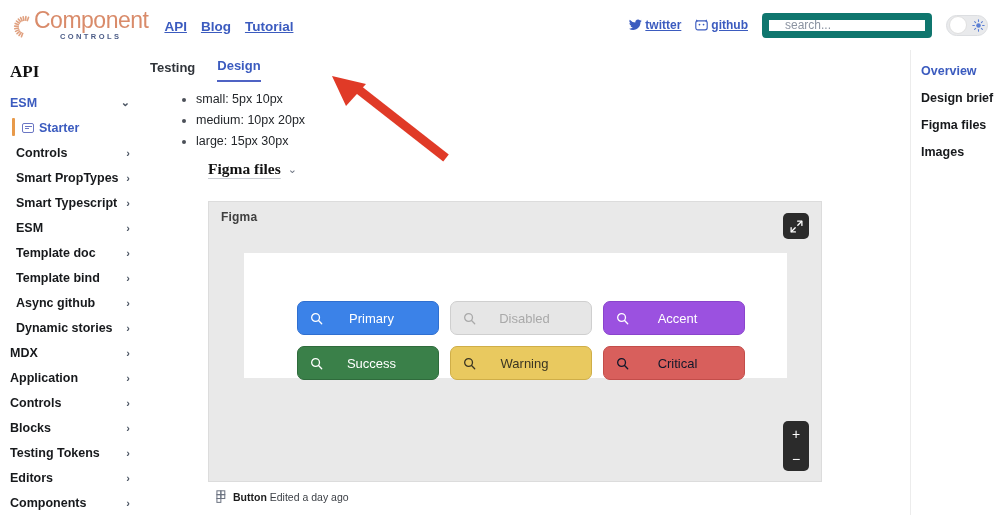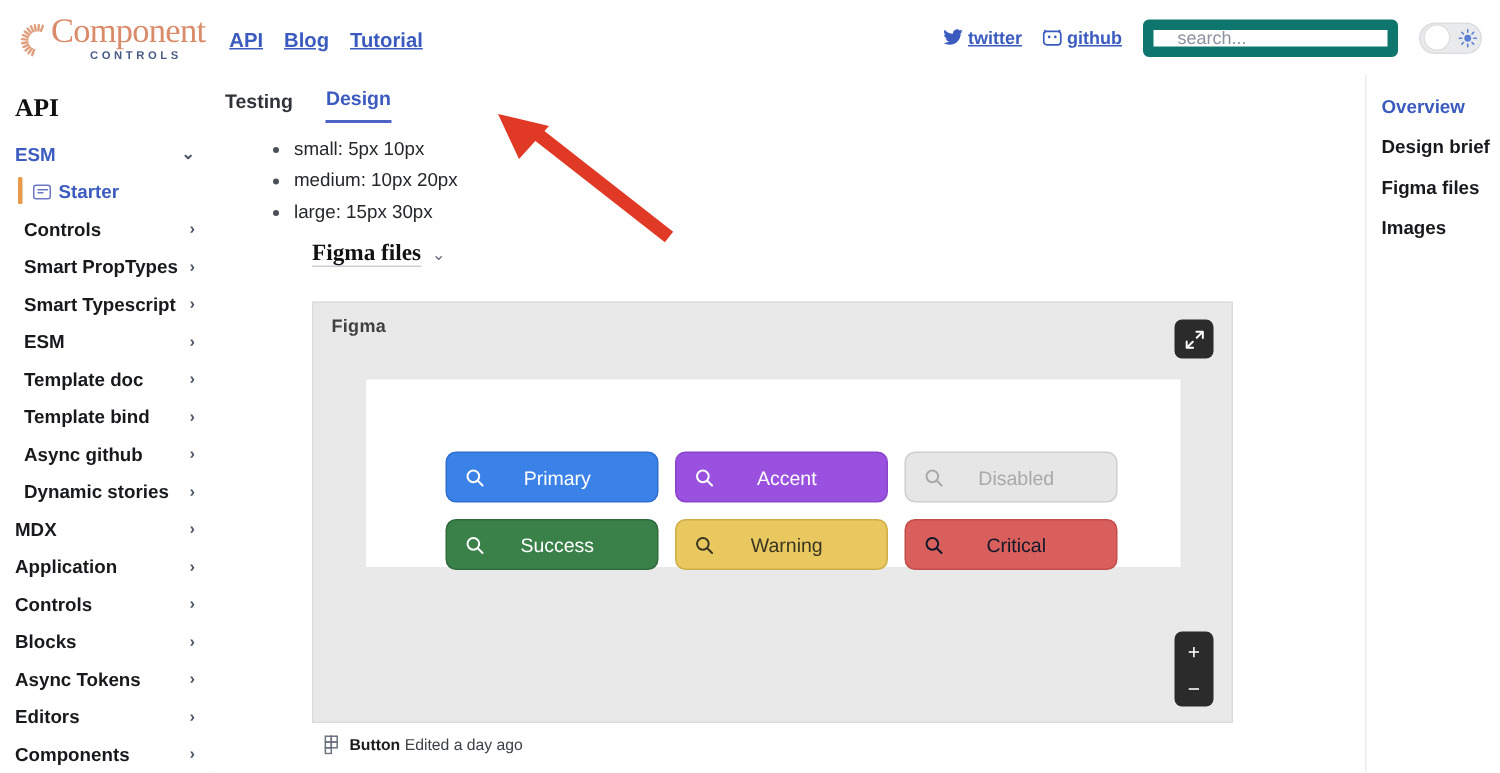--- a/index.html
+++ b/index.html
@@ -17,21 +17,21 @@
     position:absolute;left:0;top:0;width:1000px;height:50px;
     background:#fff;border-bottom:1px solid #e6e6e6;
     display:flex;align-items:center;
   }
   .logo-wrap{display:flex;align-items:flex-end;margin-left:12px;}
   .logo-mark{
     position:relative;width:26px;height:26px;margin-right:-4px;margin-bottom:1px;
   }
   .logo-text{display:flex;flex-direction:column;line-height:1;}
   .logo-main{
-    font-family:Liberation Serif, serif;
+    font-family:Liberation Sans, sans-serif;
     font-size:23px;letter-spacing:-0.5px;color:#d98b6a;font-weight:400;
   }
   .logo-sub{
     font-size:7.5px;letter-spacing:2.4px;color:#4a5b86;font-weight:700;
     margin-top:1px;margin-left:26px;
   }
   .nav-links{display:flex;align-items:center;gap:14px;margin-left:16px;margin-top:2px;}
   .nav-link{
     font-size:13.5px;color:#3b5bbf;text-decoration:underline;font-weight:700;cursor:pointer;
   }
@@ -299,21 +299,21 @@
     </div>
     <div class="side-item">
       <span>Controls</span>
       <span class="chev">›</span>
     </div>
     <div class="side-item">
       <span>Blocks</span>
       <span class="chev">›</span>
     </div>
     <div class="side-item">
-      <span>Async Tokens</span>
+      <span>Testing Tokens</span>
       <span class="chev">›</span>
     </div>
     <div class="side-item">
       <span>Editors</span>
       <span class="chev">›</span>
     </div>
     <div class="side-item">
       <span>Components</span>
       <span class="chev">›</span>
     </div>
@@ -351,33 +351,33 @@
 
     <div class="figma-frame">
       <div class="btn-grid">
         <div class="fbtn" style="background: rgb(59, 130, 232); color: rgb(255, 255, 255); border-color: rgb(47, 111, 208);">
           <svg class="mag" width="13" height="13" viewBox="0 0 14 14">
             <circle cx="6" cy="6" r="4.2" fill="none" stroke="currentColor" stroke-width="1.4"></circle>
             <line x1="9.2" y1="9.2" x2="12.6" y2="12.6" stroke="currentColor" stroke-width="1.4" stroke-linecap="round"></line>
           </svg>
           <span class="lbl">Primary</span>
         </div>
+        <div class="fbtn" style="background: rgb(230, 230, 230); color: rgb(169, 169, 169); border-color: rgb(207, 207, 207);">
+          <svg class="mag" width="13" height="13" viewBox="0 0 14 14">
+            <circle cx="6" cy="6" r="4.2" fill="none" stroke="currentColor" stroke-width="1.4"></circle>
+            <line x1="9.2" y1="9.2" x2="12.6" y2="12.6" stroke="currentColor" stroke-width="1.4" stroke-linecap="round"></line>
+          </svg>
+          <span class="lbl">Disabled</span>
+        </div>
         <div class="fbtn" style="background: rgb(155, 81, 224); color: rgb(255, 255, 255); border-color: rgb(138, 68, 204);">
           <svg class="mag" width="13" height="13" viewBox="0 0 14 14">
             <circle cx="6" cy="6" r="4.2" fill="none" stroke="currentColor" stroke-width="1.4"></circle>
             <line x1="9.2" y1="9.2" x2="12.6" y2="12.6" stroke="currentColor" stroke-width="1.4" stroke-linecap="round"></line>
           </svg>
           <span class="lbl">Accent</span>
-        </div>
-        <div class="fbtn" style="background: rgb(230, 230, 230); color: rgb(169, 169, 169); border-color: rgb(207, 207, 207);">
-          <svg class="mag" width="13" height="13" viewBox="0 0 14 14">
-            <circle cx="6" cy="6" r="4.2" fill="none" stroke="currentColor" stroke-width="1.4"></circle>
-            <line x1="9.2" y1="9.2" x2="12.6" y2="12.6" stroke="currentColor" stroke-width="1.4" stroke-linecap="round"></line>
-          </svg>
-          <span class="lbl">Disabled</span>
         </div>
         <div class="fbtn" style="background: rgb(58, 128, 73); color: rgb(255, 255, 255); border-color: rgb(47, 107, 60);">
           <svg class="mag" width="13" height="13" viewBox="0 0 14 14">
             <circle cx="6" cy="6" r="4.2" fill="none" stroke="currentColor" stroke-width="1.4"></circle>
             <line x1="9.2" y1="9.2" x2="12.6" y2="12.6" stroke="currentColor" stroke-width="1.4" stroke-linecap="round"></line>
           </svg>
           <span class="lbl">Success</span>
         </div>
         <div class="fbtn" style="background: rgb(233, 201, 95); color: rgb(58, 53, 34); border-color: rgb(207, 174, 72);">
           <svg class="mag" width="13" height="13" viewBox="0 0 14 14">

